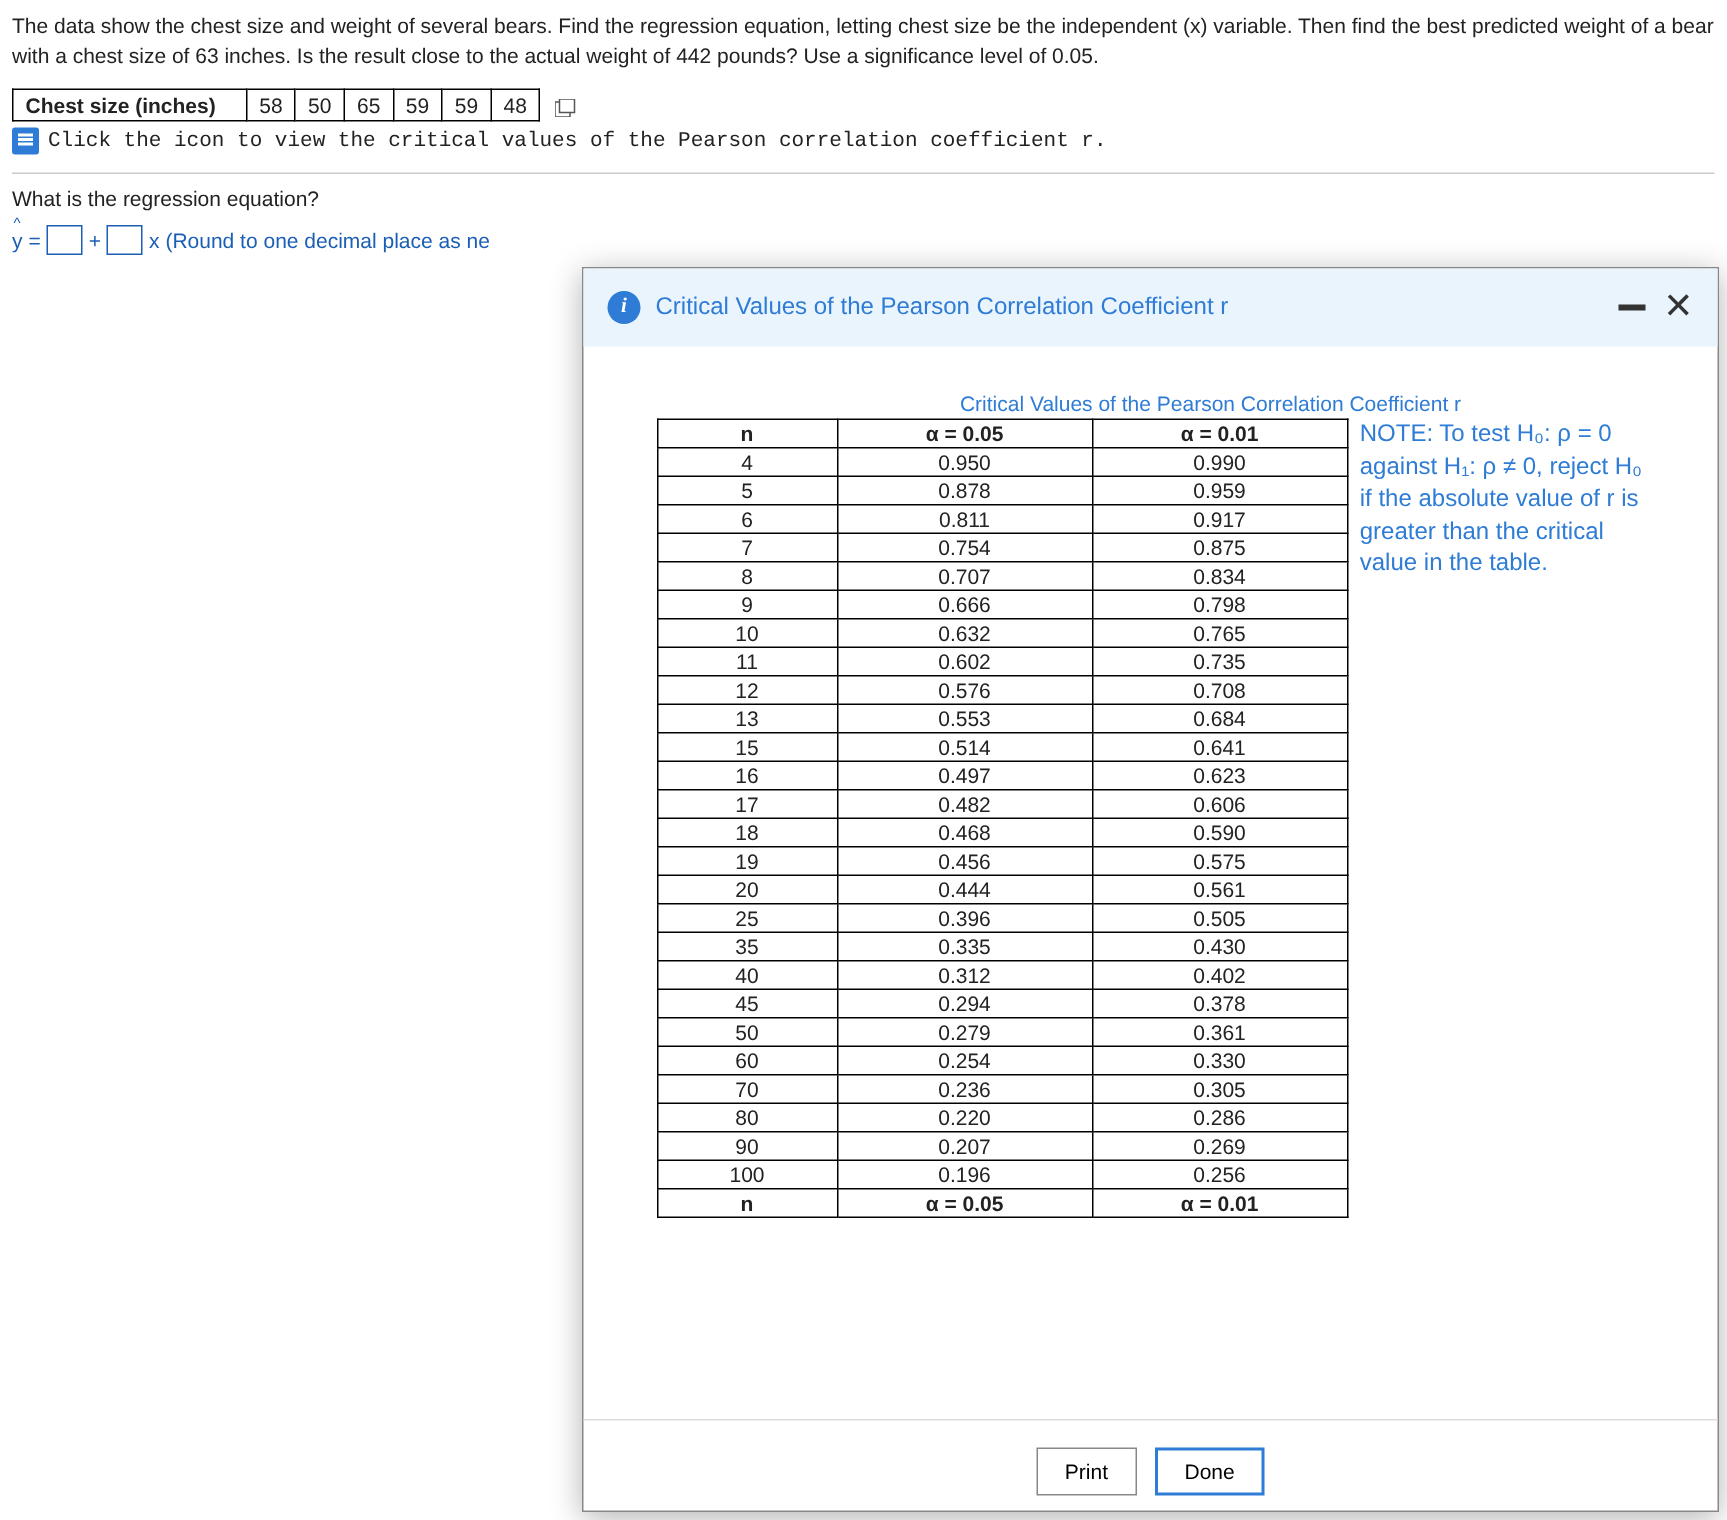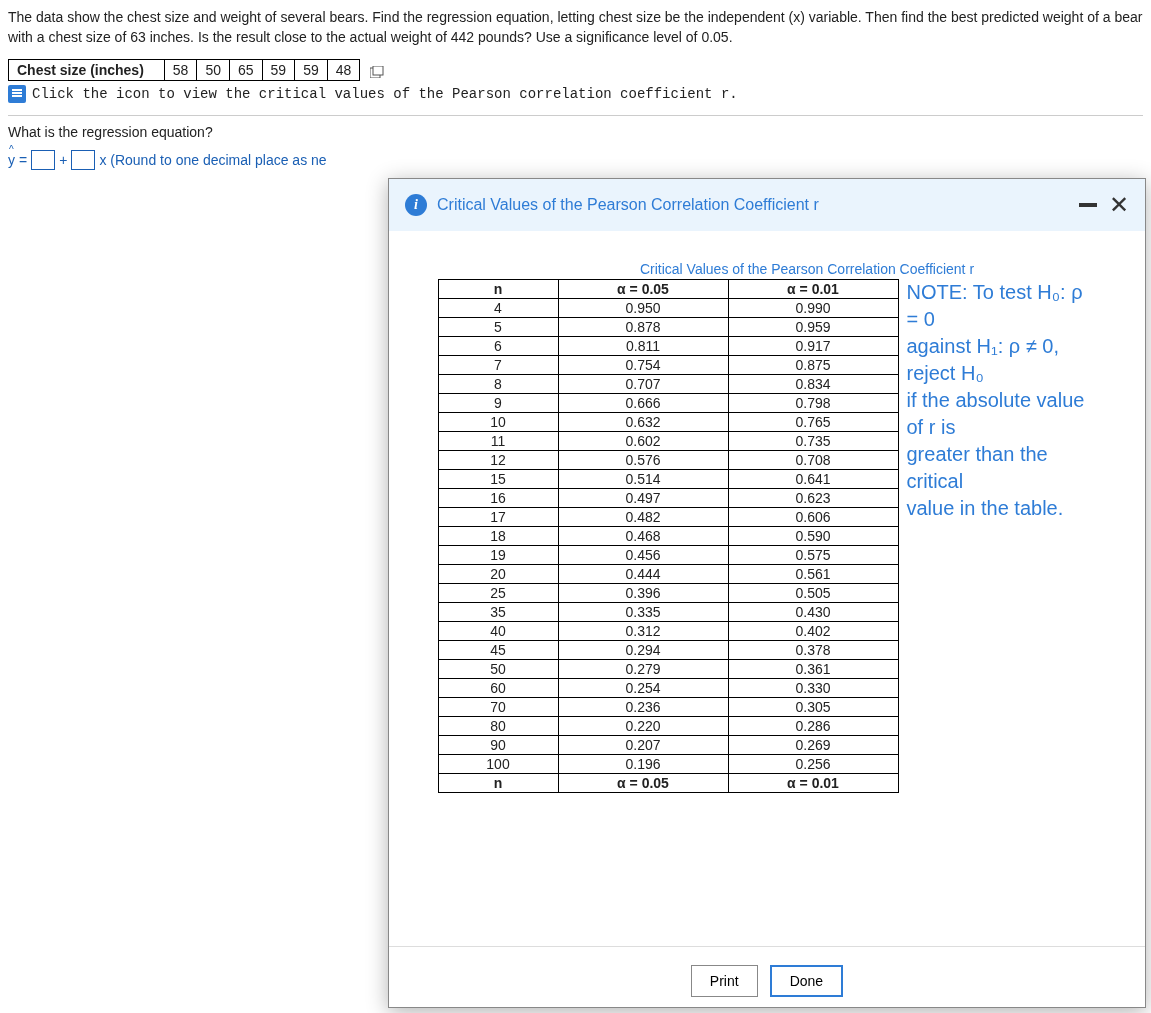--- a/index.html
+++ b/index.html
@@ -32,21 +32,21 @@
     .min-btn { width: 18px; height: 4px; background: #333; }
     .close-btn { font-size: 24px; cursor: pointer; color: #333; line-height: 1; }
     .dialog-body { flex: 1; padding: 30px 40px 10px; overflow: auto; }
     .table-wrap { display: flex; align-items: flex-start; gap: 8px; justify-content: center; }
     .crit-title { color: #2e7cd6; text-align: center; margin-bottom: 2px; margin-left: 80px; }
     .crit-table { border-collapse: collapse; }
     .crit-table td, .crit-table th { border: 1px solid #000; padding: 1px 0; text-align: center; font-weight: normal; font-size: 14px; }
     .crit-table .col-n { width: 120px; }
     .crit-table .col-v { width: 170px; }
     .crit-table .hdr { font-weight: bold; }
-    .note-box { width: 190px; font-size: 20px; color: #2e7cd6; line-height: 1.35; }
+    .note-box { width: 190px; font-size: 16px; color: #2e7cd6; line-height: 1.35; }
     .dialog-footer { padding: 18px 0 10px; display: flex; justify-content: center; gap: 12px; border-top: 1px solid #ddd; }
     .btn { padding: 6px 18px; border: 1px solid #888; background: #fff; font-size: 14px; cursor: pointer; }
     .btn-primary { border: 2px solid #2e7cd6; }
   </style>
 </head>
 <body>
 
 <div class="container">
   <div class="problem-text">The data show the chest size and weight of several bears. Find the regression equation, letting chest size be the independent (x) variable. Then find the best predicted weight of a bear with a chest size of 63 inches. Is the result close to the actual weight of 442 pounds? Use a significance level of 0.05.</div>
 
@@ -146,20 +146,25 @@
               <td class="col-n">11</td>
               <td class="col-v">0.602</td>
               <td class="col-v">0.735</td>
             </tr>
             <tr>
               <td class="col-n">12</td>
               <td class="col-v">0.576</td>
               <td class="col-v">0.708</td>
             </tr>
             <tr>
+              <td class="col-n">13</td>
+              <td class="col-v">0.553</td>
+              <td class="col-v">0.684</td>
+            </tr>
+            <tr>
               <td class="col-n">15</td>
               <td class="col-v">0.514</td>
               <td class="col-v">0.641</td>
             </tr>
             <tr>
               <td class="col-n">16</td>
               <td class="col-v">0.497</td>
               <td class="col-v">0.623</td>
             </tr>
             <tr>

